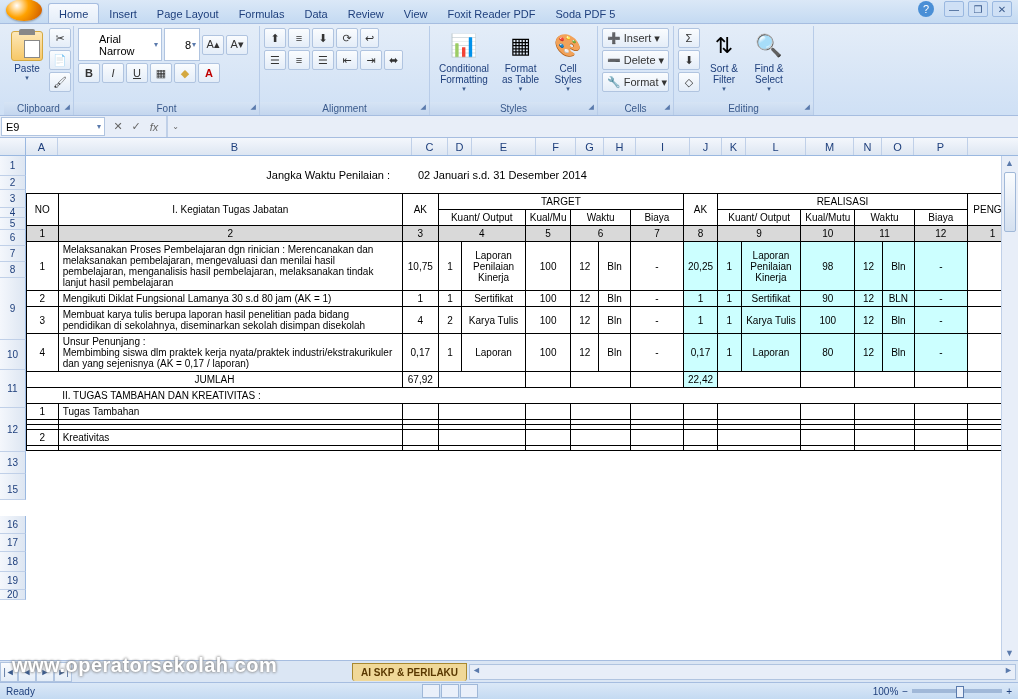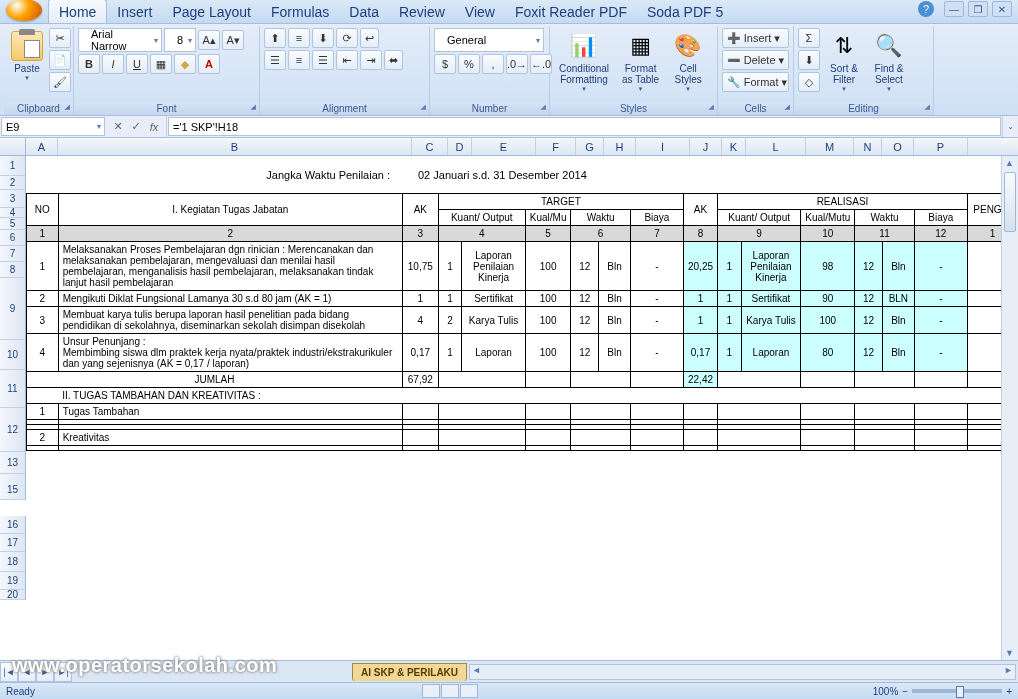--- a/index.html
+++ b/index.html
@@ -1,41 +1,41 @@
 <!DOCTYPE html>
 <html><head>
 <meta charset="utf-8">
 <style>
 * { margin:0; padding:0; box-sizing:border-box; font-family:'Segoe UI', Tahoma, sans-serif; }
 body { background:#fff; width:1018px; height:699px; overflow:hidden; position:relative; font-size:11px; }
 
 
 .tabs { background:linear-gradient(#dbe8f7,#c4daf2); height:24px; display:flex; align-items:end; padding-left:6px; border-bottom:1px solid #a6bde0; }
 .orb { width:36px; height:22px; background:radial-gradient(circle at 30% 30%, #fff, #ffa200 40%, #c75000); border-radius:50%; margin-right:6px; margin-bottom:2px; box-shadow:0 1px 2px rgba(0,0,0,0.3); }
-.tab { padding:4px 10px 3px; font-size:14px; color:#1e3f7c; cursor:pointer; border-radius:3px 3px 0 0;margin-top:25px; }
+.tab { padding:4px 10px 3px; font-size:11px; color:#1e3f7c; cursor:pointer; border-radius:3px 3px 0 0;margin-top:25px; }
 .tab.active { background:linear-gradient(#f6f9fe,#e4edf8); border:1px solid #a6bde0; border-bottom:none; }
 .window-ctrls { margin-left:auto; display:flex; gap:4px; padding-right:6px; padding-bottom:3px; }
 .wctrl { width:20px; height:16px; background:#cfe0f5; border:1px solid #9ab8e0; border-radius:2px; display:flex; align-items:center; justify-content:center; font-size:10px; color:#3a5a8c; }
 .help-icon { width:16px; height:16px; border-radius:50%; background:#4a8fd6; color:#fff; display:flex; align-items:center; justify-content:center; font-size:11px; margin-right:6px; margin-bottom:3px; }
 
 
 .ribbon { background:linear-gradient(#e4edf8,#cfe0f5); height:92px; display:flex; border-bottom:1px solid #a6bde0; padding:2px 4px 0; }
 .group { display:flex; flex-direction:column; border-right:1px solid #b8cce8; padding:0 4px; }
 .group-body { flex:1; display:flex; align-items:flex-start; gap:3px; padding-top:2px; }
 .group-label { text-align:center; font-size:10px; color:#3a5a8c; padding:1px 0; background:linear-gradient(#d6e4f5,#c4d6ee); margin:0 -4px; position:relative; }
 .group-label::after { content:'◢'; position:absolute; right:3px; top:1px; font-size:7px; color:#5a7aac; }
 .bigbtn { display:flex; flex-direction:column; align-items:center; justify-content:center; padding:2px 4px; border:1px solid transparent; border-radius:3px; min-width:38px; }
 .bigbtn .ico { width:32px; height:30px; display:flex; align-items:center; justify-content:center; font-size:22px; }
 .bigbtn .lbl { font-size:10px; color:#1e3f7c; text-align:center; line-height:11px; margin-top:2px; }
 .bigbtn .caret { font-size:7px; color:#3a5a8c; }
 .row-controls { display:flex; flex-direction:column; gap:2px; }
 .ctrl-row { display:flex; gap:2px; align-items:center; }
 .sbtn { width:22px; height:20px; border:1px solid #b0c4e0; background:linear-gradient(#fafcfe,#e4edf8); border-radius:2px; display:flex; align-items:center; justify-content:center; font-size:11px; color:#333; }
 .sbtn.wide { width:auto; padding:0 4px; }
-.combo { height:24px; border:1px solid #b0c4e0; background:#fff; padding:0 14px 0 12px; font-size:11px; position:relative; display:flex; align-items:center; }
+.combo { height:33px; border:1px solid #b0c4e0; background:#fff; padding:0 14px 0 20px; font-size:11px; position:relative; display:flex; align-items:center; }
 .combo::after { content:'▾'; position:absolute; right:3px; font-size:8px; color:#5a7aac; }
 .font-combo { width:84px; }
 .size-combo { width:32px; }
 
 
 .paste-ico { width:32px; height:30px; background:linear-gradient(#fde8b9,#f7c868); border:1px solid #d4a840; border-radius:3px; position:relative; }
 .paste-ico::before { content:''; position:absolute; top:-3px; left:7px; width:16px; height:6px; background:#888; border-radius:2px 2px 0 0; }
 .paste-ico::after { content:''; position:absolute; bottom:2px; right:2px; width:14px; height:16px; background:#fff; border:1px solid #888; }
 
 
@@ -175,35 +175,20 @@
         <div class="sbtn">≡</div>
         <div class="sbtn">☰</div>
         <div class="sbtn">⇤</div>
         <div class="sbtn">⇥</div>
         <div class="sbtn wide">⬌</div>
       </div>
     </div>
     <div class="group-label">Alignment</div>
   </div>
 
-  <div class="group" style="width:120px">
-    <div class="group-body" style="flex-direction:column;gap:2px">
-      <div class="ctrl-row">
-          <div class="combo" style="width:110px">General</div>
-        </div>
-      <div class="ctrl-row">
-        <div class="sbtn">$</div>
-        <div class="sbtn">%</div>
-        <div class="sbtn">,</div>
-        <div class="sbtn">.0→</div>
-        <div class="sbtn">←.0</div>
-      </div>
-    </div>
-    <div class="group-label">Number</div>
-  </div>
 
   <div class="group" style="width:168px">
     <div class="group-body">
       <div class="bigbtn">
           <div class="ico">📊</div>
           <div class="lbl" style="white-space:pre-line">Conditional
 Formatting</div>
           <div class="caret">▾</div>
         </div>
       <div class="bigbtn">
@@ -257,21 +242,20 @@
   </div>
 </div>
 
 <div class="formula-bar">
   <div class="name-box">E9</div>
   <div class="fx-btns">
     <div class="fx-btn">✕</div>
     <div class="fx-btn">✓</div>
     <div class="fx-btn"><i>fx</i></div>
   </div>
-  <div class="fx-input">='1 SKP'!H18</div>
   <div class="expand-bar">⌄</div>
 </div>
 
 <div class="grid-wrap">
   <div class="col-headers">
     <div class="rowhead-spacer"></div>
     <div id="colh-container" style="display:flex">
         <div class="colh" style="width: 32px;">A</div>
         <div class="colh" style="width: 354px;">B</div>
         <div class="colh" style="width: 36px;">C</div>

